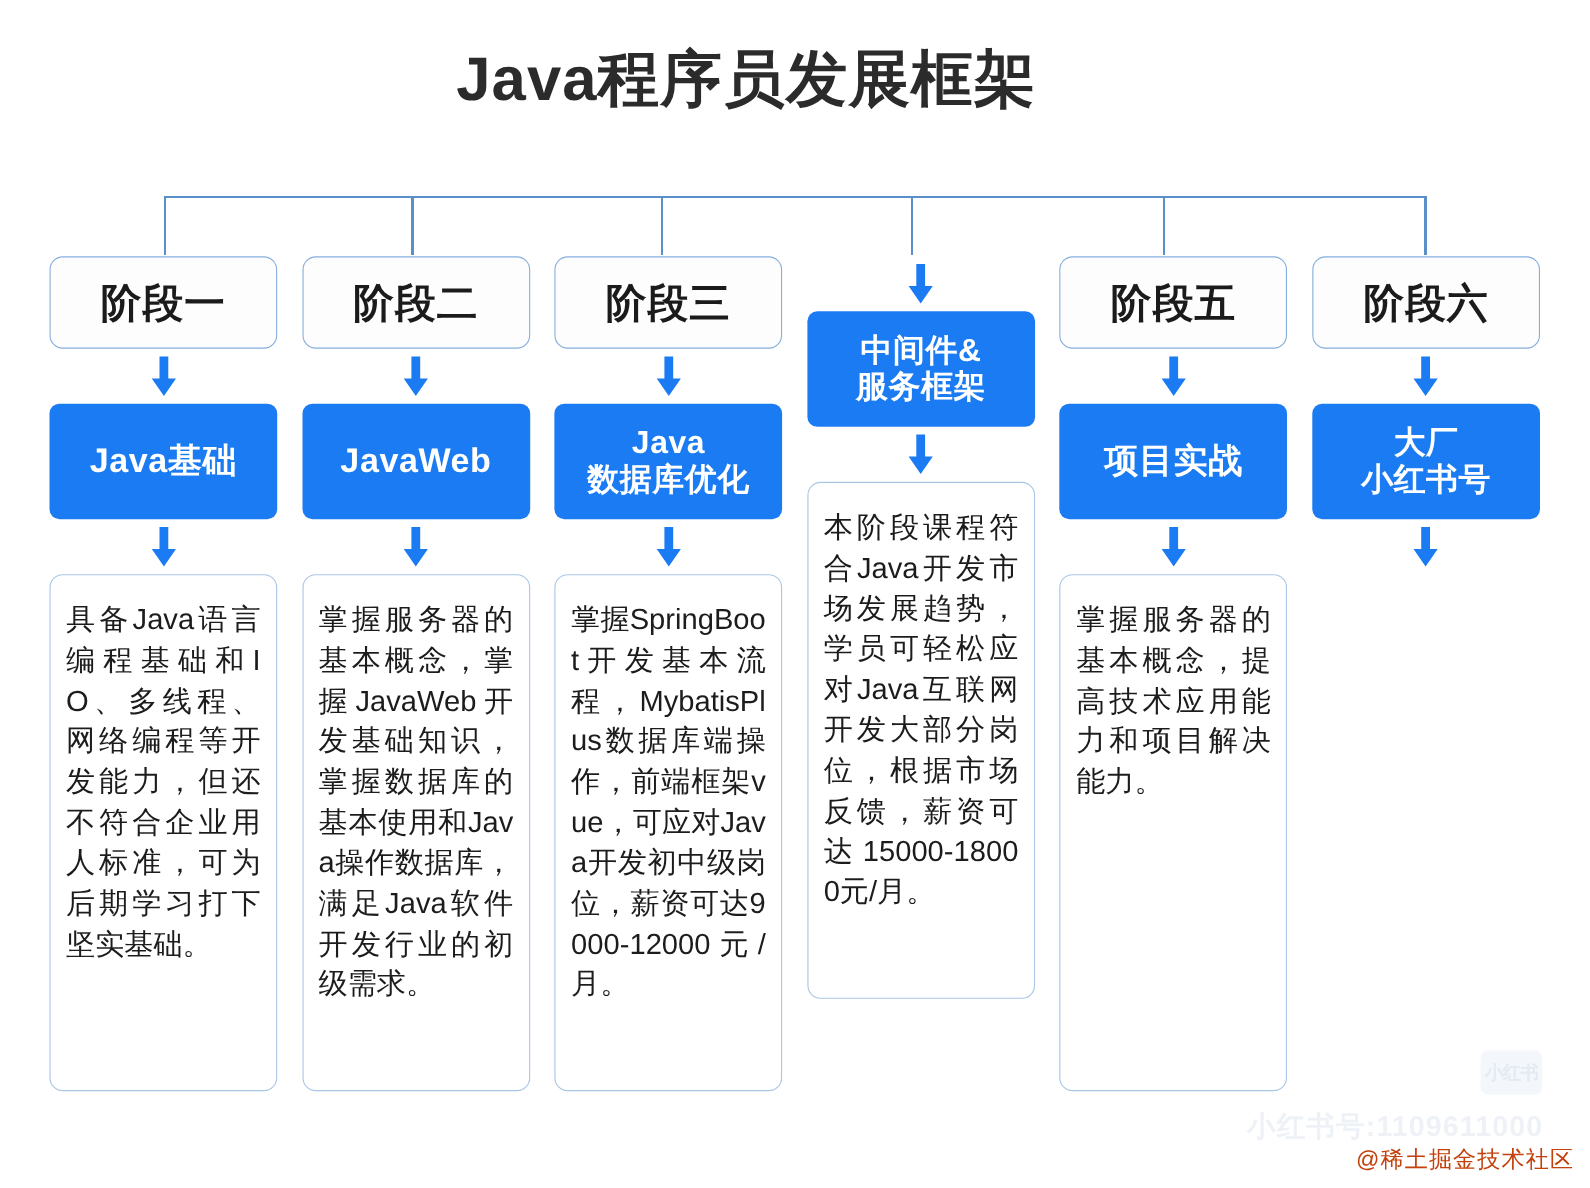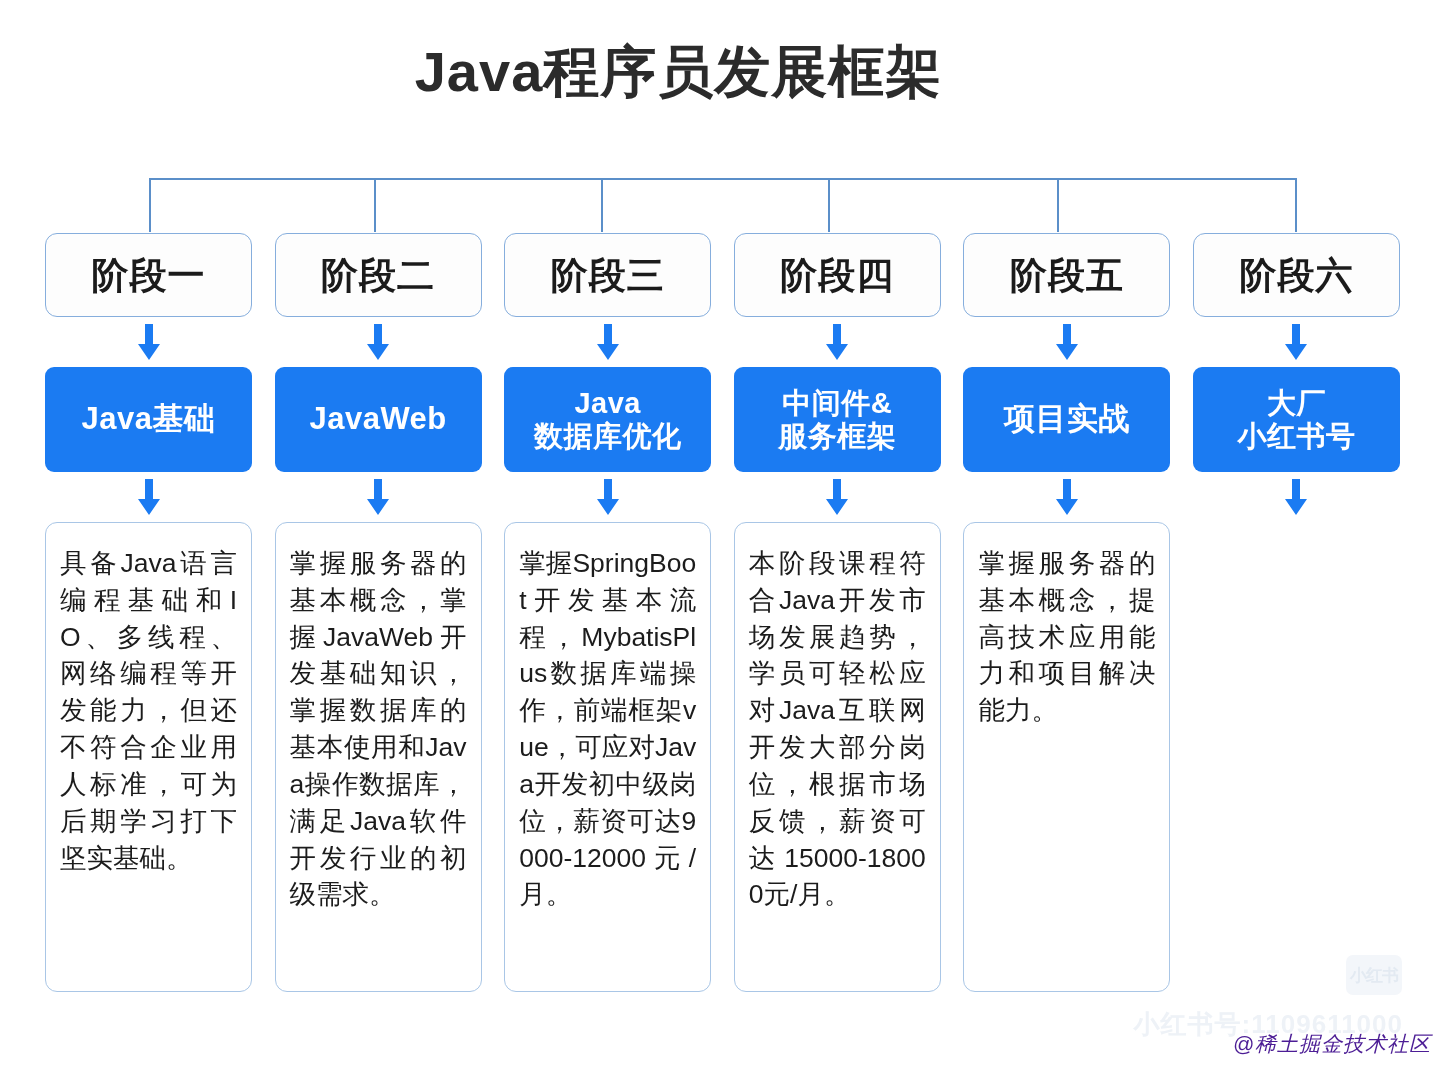--- a/index.html
+++ b/index.html
@@ -153,26 +153,25 @@
     bottom: 38px;
     font-size: 26px;
     font-weight: bold;
     color: #eef2f7;
     letter-spacing: 1px;
     white-space: nowrap;
   }
   #wm-site {
     position: absolute;
     right: 14px;
-    bottom: 22px;
+    bottom: 12px;
     font-size: 21px;
-    color: #4c1d95;
+    color: #c2410c;
     letter-spacing: 1px;
     white-space: nowrap;
-    font-style: italic;
   }
 </style>
 </head>
 <body>
 
 <div id="page-title">Java程序员发展框架</div>
 
 <svg id="bracket" viewBox="0 0 1150 56" preserveAspectRatio="none">
   <g stroke="#5b8fc9" stroke-width="2.2" fill="none" shape-rendering="crispEdges">
     <line x1="1" y1="2" x2="1149" y2="2"></line>
@@ -248,23 +247,20 @@
       <svg width="30" height="40" viewBox="0 0 30 40">
           <path d="M11 2 h8 v20 h7 L15 38 L4 22 h7 z" fill="#1b7bf2"></path>
         </svg>
     </div>
     <div class="desc-box">
       <div class="desc-text">掌握SpringBoot开发基本流程，MybatisPlus数据库端操作，前端框架vue，可应对Java开发初中级岗位，薪资可达9000-12000元/月。</div>
     </div>
   </div>
 
   <div class="col">
-    <div class="stage-box">
-      <span class="stage-label">阶段四</span>
-    </div>
     <div class="arrow">
       <svg width="30" height="40" viewBox="0 0 30 40">
           <path d="M11 2 h8 v20 h7 L15 38 L4 22 h7 z" fill="#1b7bf2"></path>
         </svg>
     </div>
     <div class="topic-box two-line">
       <span class="topic-label">中间件&amp;
 服务框架</span>
     </div>
     <div class="arrow">

